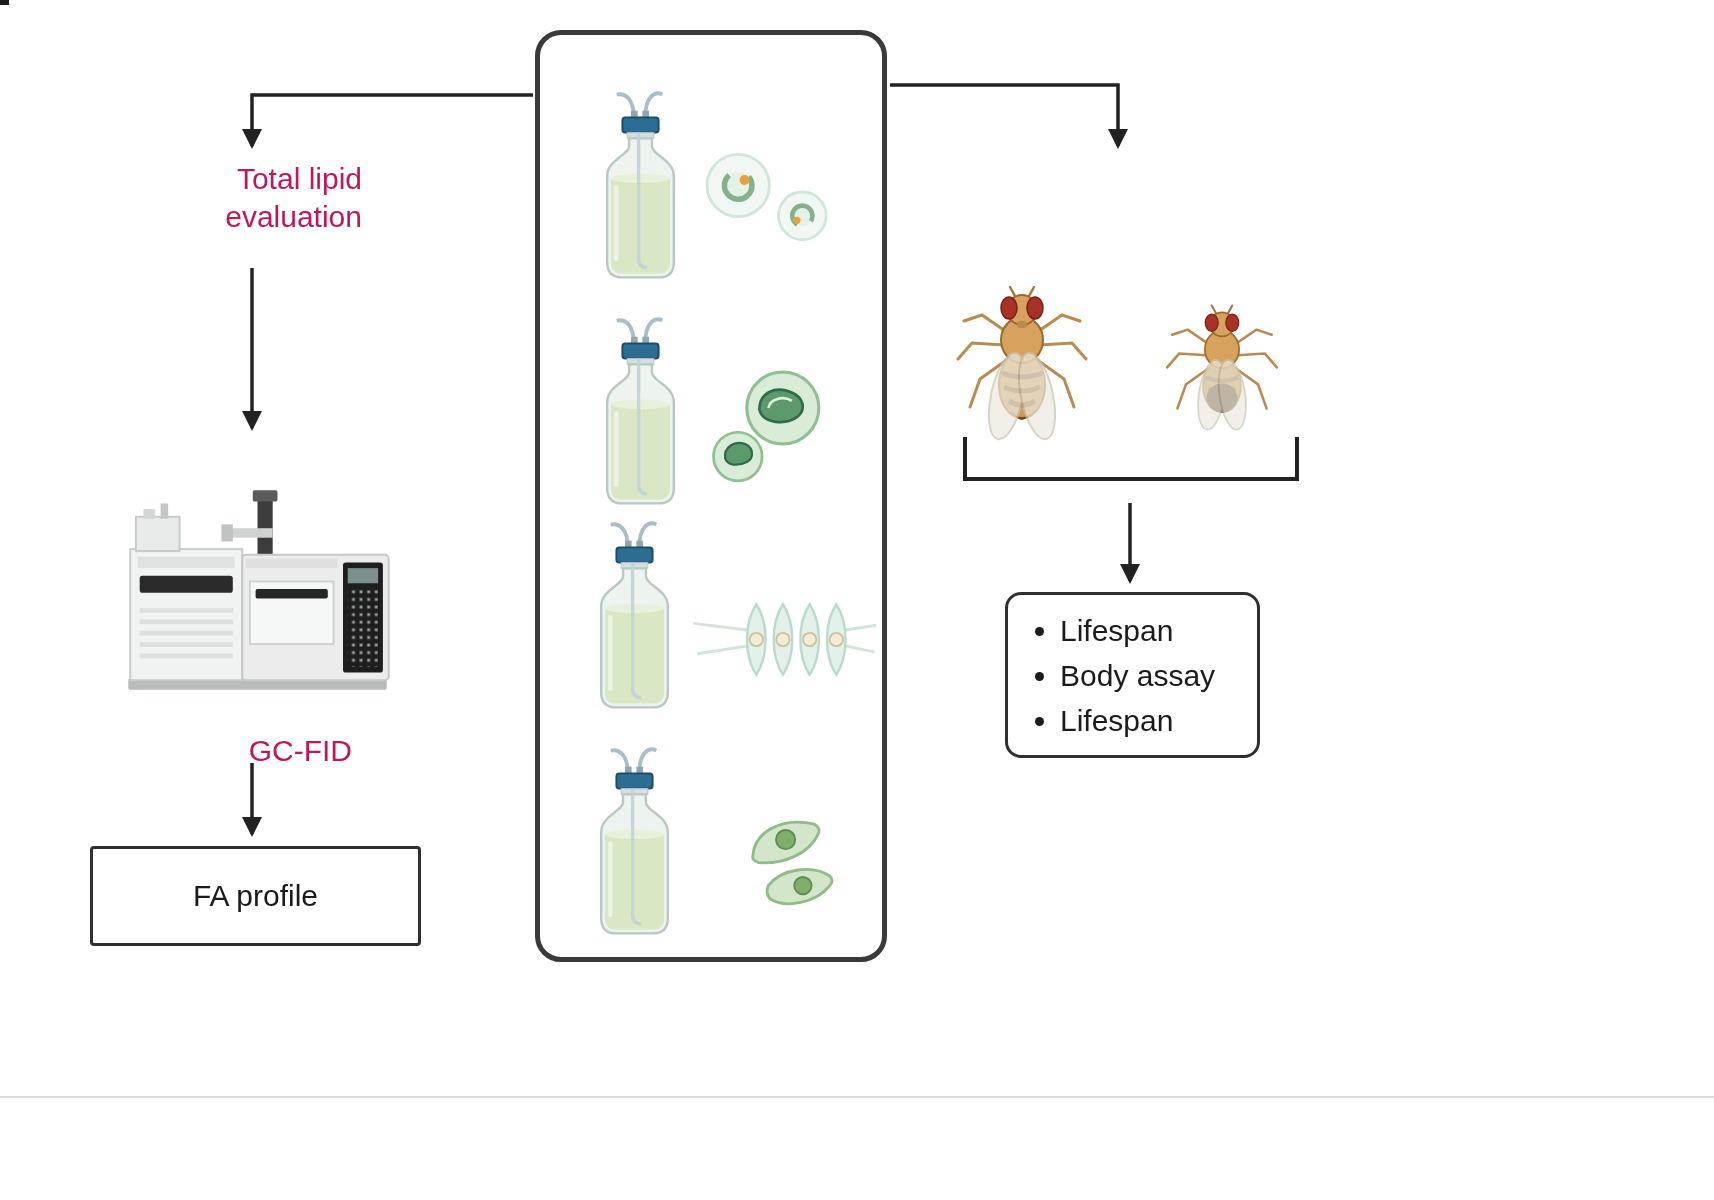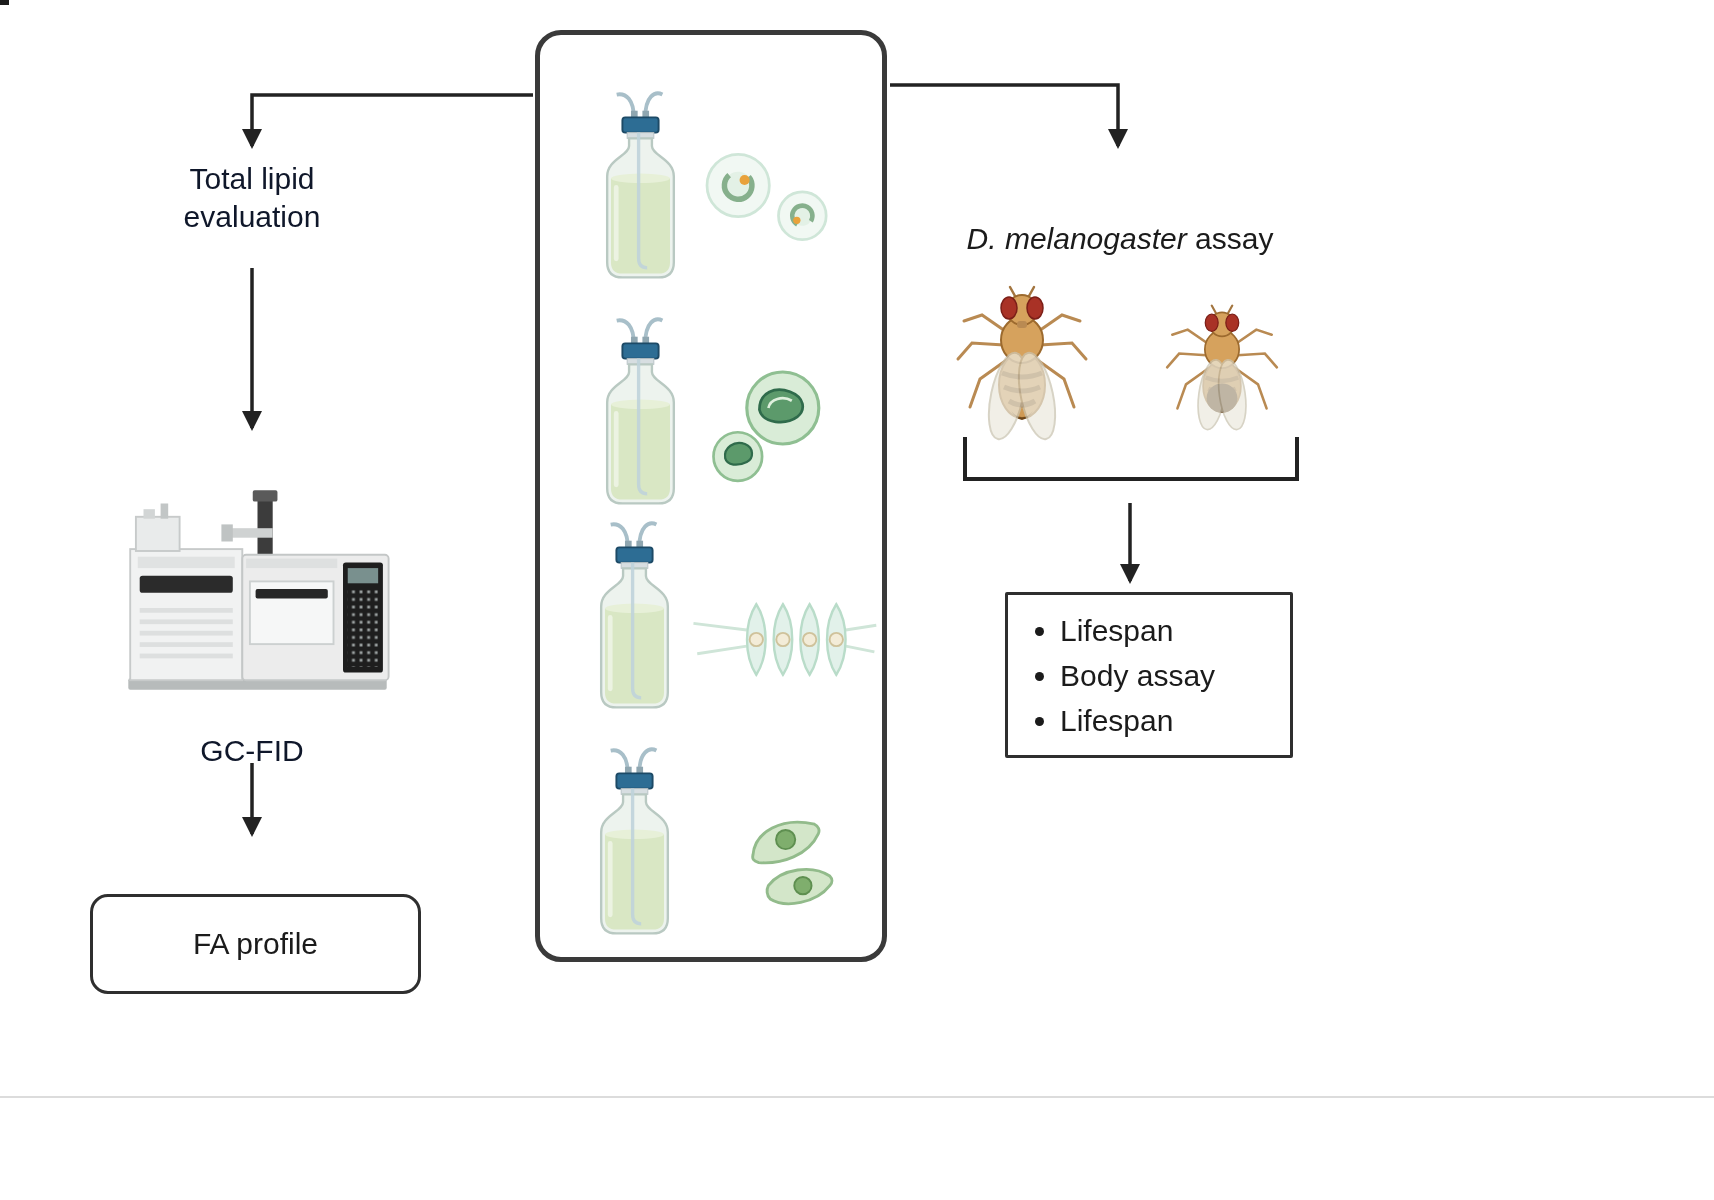--- a/index.html
+++ b/index.html
@@ -1,32 +1,32 @@
 <!DOCTYPE html>
 <html><head>
 <meta charset="utf-8">
 <style>
   html,body{margin:0;padding:0;background:#ffffff;}
   .canvas{
     position:relative;width:1714px;height:1200px;background:#ffffff;
     font-family:"Liberation Sans",sans-serif;color:#1b1b1b;overflow:hidden;
   }
   .abs{position:absolute;}
-  .label{position:absolute;font-size:30px;line-height:1.28;text-align:center;color:#0f172a;}
+  .label{position:absolute;font-size:30px;line-height:1.28;text-align:right;color:#be185d;}
   .round-box{
-    position:absolute;border:3px solid #2f2f2f;border-radius:18px;background:#ffffff;
-    display:flex;align-items:center;justify-content:center;font-size:30px;margin-top:48px;
+    position:absolute;border:3px solid #2f2f2f;border-radius:4px;background:#ffffff;
+    display:flex;align-items:center;justify-content:center;font-size:30px;
   }
   .panel{
     position:absolute;left:535px;top:30px;width:352px;height:932px;
     border:5px solid #3a3a3a;border-radius:26px;background:#ffffff;box-sizing:border-box;
   }
   .outcomes-box{
-    position:absolute;left:1005px;top:592px;width:288px;height:166px;
-    border:3px solid #2f2f2f;border-radius:2px;background:#fff;box-sizing:border-box;
+    position:absolute;left:1005px;top:592px;width:255px;height:166px;
+    border:3px solid #2f2f2f;border-radius:16px;background:#fff;box-sizing:border-box;
     display:flex;align-items:center;
   }
   .outcomes-box ul{margin:0;padding:0 0 0 52px;font-size:30px;line-height:1.3;}
   .outcomes-box li{margin:6px 0;}
   .assay-title{position:absolute;left:948px;top:222px;width:344px;text-align:center;font-size:30px;white-space:nowrap;}
   .assay-title .sp{font-style:italic;}
   .hairline{position:absolute;left:0;top:1096px;width:1714px;height:2px;background:#dcdcdc;}
   .corner-mark{position:absolute;left:0;top:0;width:9px;height:5px;background:#1c1c1c;}
   svg{display:block;}
 </style>
@@ -242,23 +242,20 @@
   <svg class="abs" style="left:115px;top:475px" width="285" height="228">
       <use href="#gcfid"></use>
     </svg>
 
   <div class="label" style="left:152px;top:732px;width:200px">GC-FID</div>
 
   <div class="round-box" style="left:90px;top:846px;width:325px;height:94px">
     <span>FA profile</span>
   </div>
 
-  <div class="assay-title">
-    <span class="sp">D. melanogaster</span><span> assay</span>
-  </div>
 
   <svg class="abs" style="left:952px;top:283px" width="140" height="170">
       <use href="#fly-f"></use>
     </svg>
   <svg class="abs" style="left:1162px;top:302px" width="120" height="146">
       <use href="#fly-m"></use>
     </svg>
 
   <div class="outcomes-box">
     <ul>

